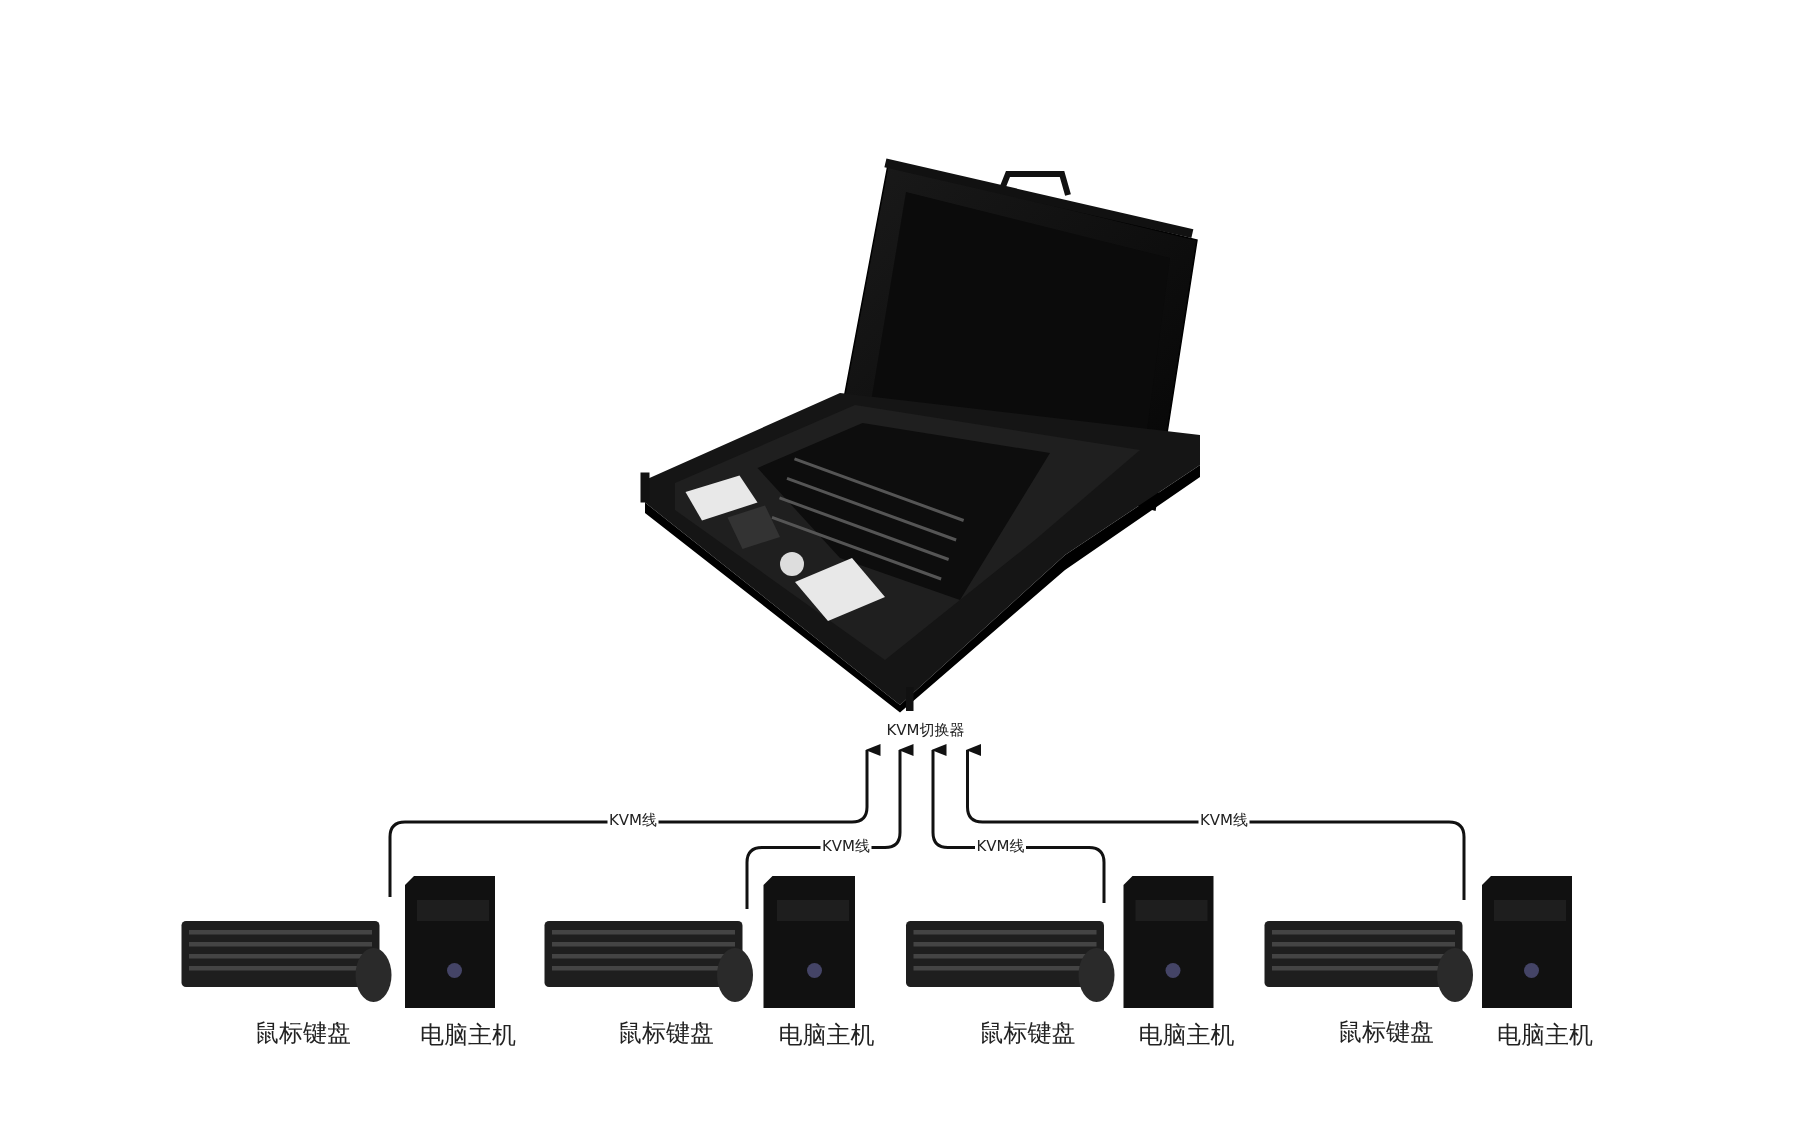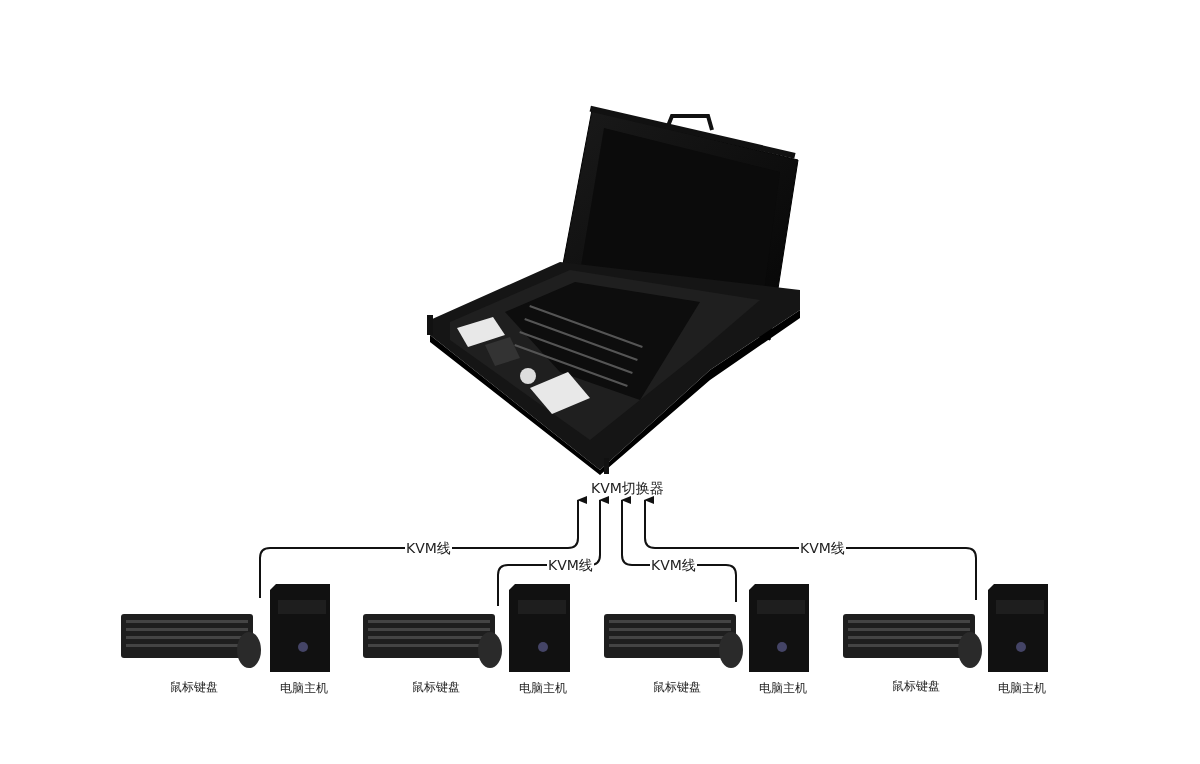--- a/index.html
+++ b/index.html
@@ -1,18 +1,18 @@
 <!DOCTYPE html>
 <html><head>
 <meta charset="utf-8">
 <style>
   html, body { margin:0; padding:0; background:#ffffff; }
   body { width:1200px; height:764px; position:relative; overflow:hidden; font-family:"DejaVu Sans", sans-serif; }
-  .lbl { position:absolute; font-size:14px; color:#222; background:#fff; padding:0 1px; white-space:nowrap; line-height:10px; }
-  .cap { position:absolute; font-size:12px; color:#222; white-space:nowrap; }
+  .lbl { position:absolute; font-size:10px; color:#222; background:#fff; padding:0 1px; white-space:nowrap; line-height:10px; }
+  .cap { position:absolute; font-size:16px; color:#222; white-space:nowrap; }
   svg { position:absolute; left:0; top:0; }
 </style>
 </head>
 <body>
 
 <svg width="1200" height="764" viewBox="0 0 1200 764">
   <defs>
     <marker id="arr" markerWidth="8" markerHeight="10" refX="4" refY="1" orient="auto" markerUnits="userSpaceOnUse">
       <path d="M0,10 L4,0 L8,10 Z" fill="#111"></path>
     </marker>

